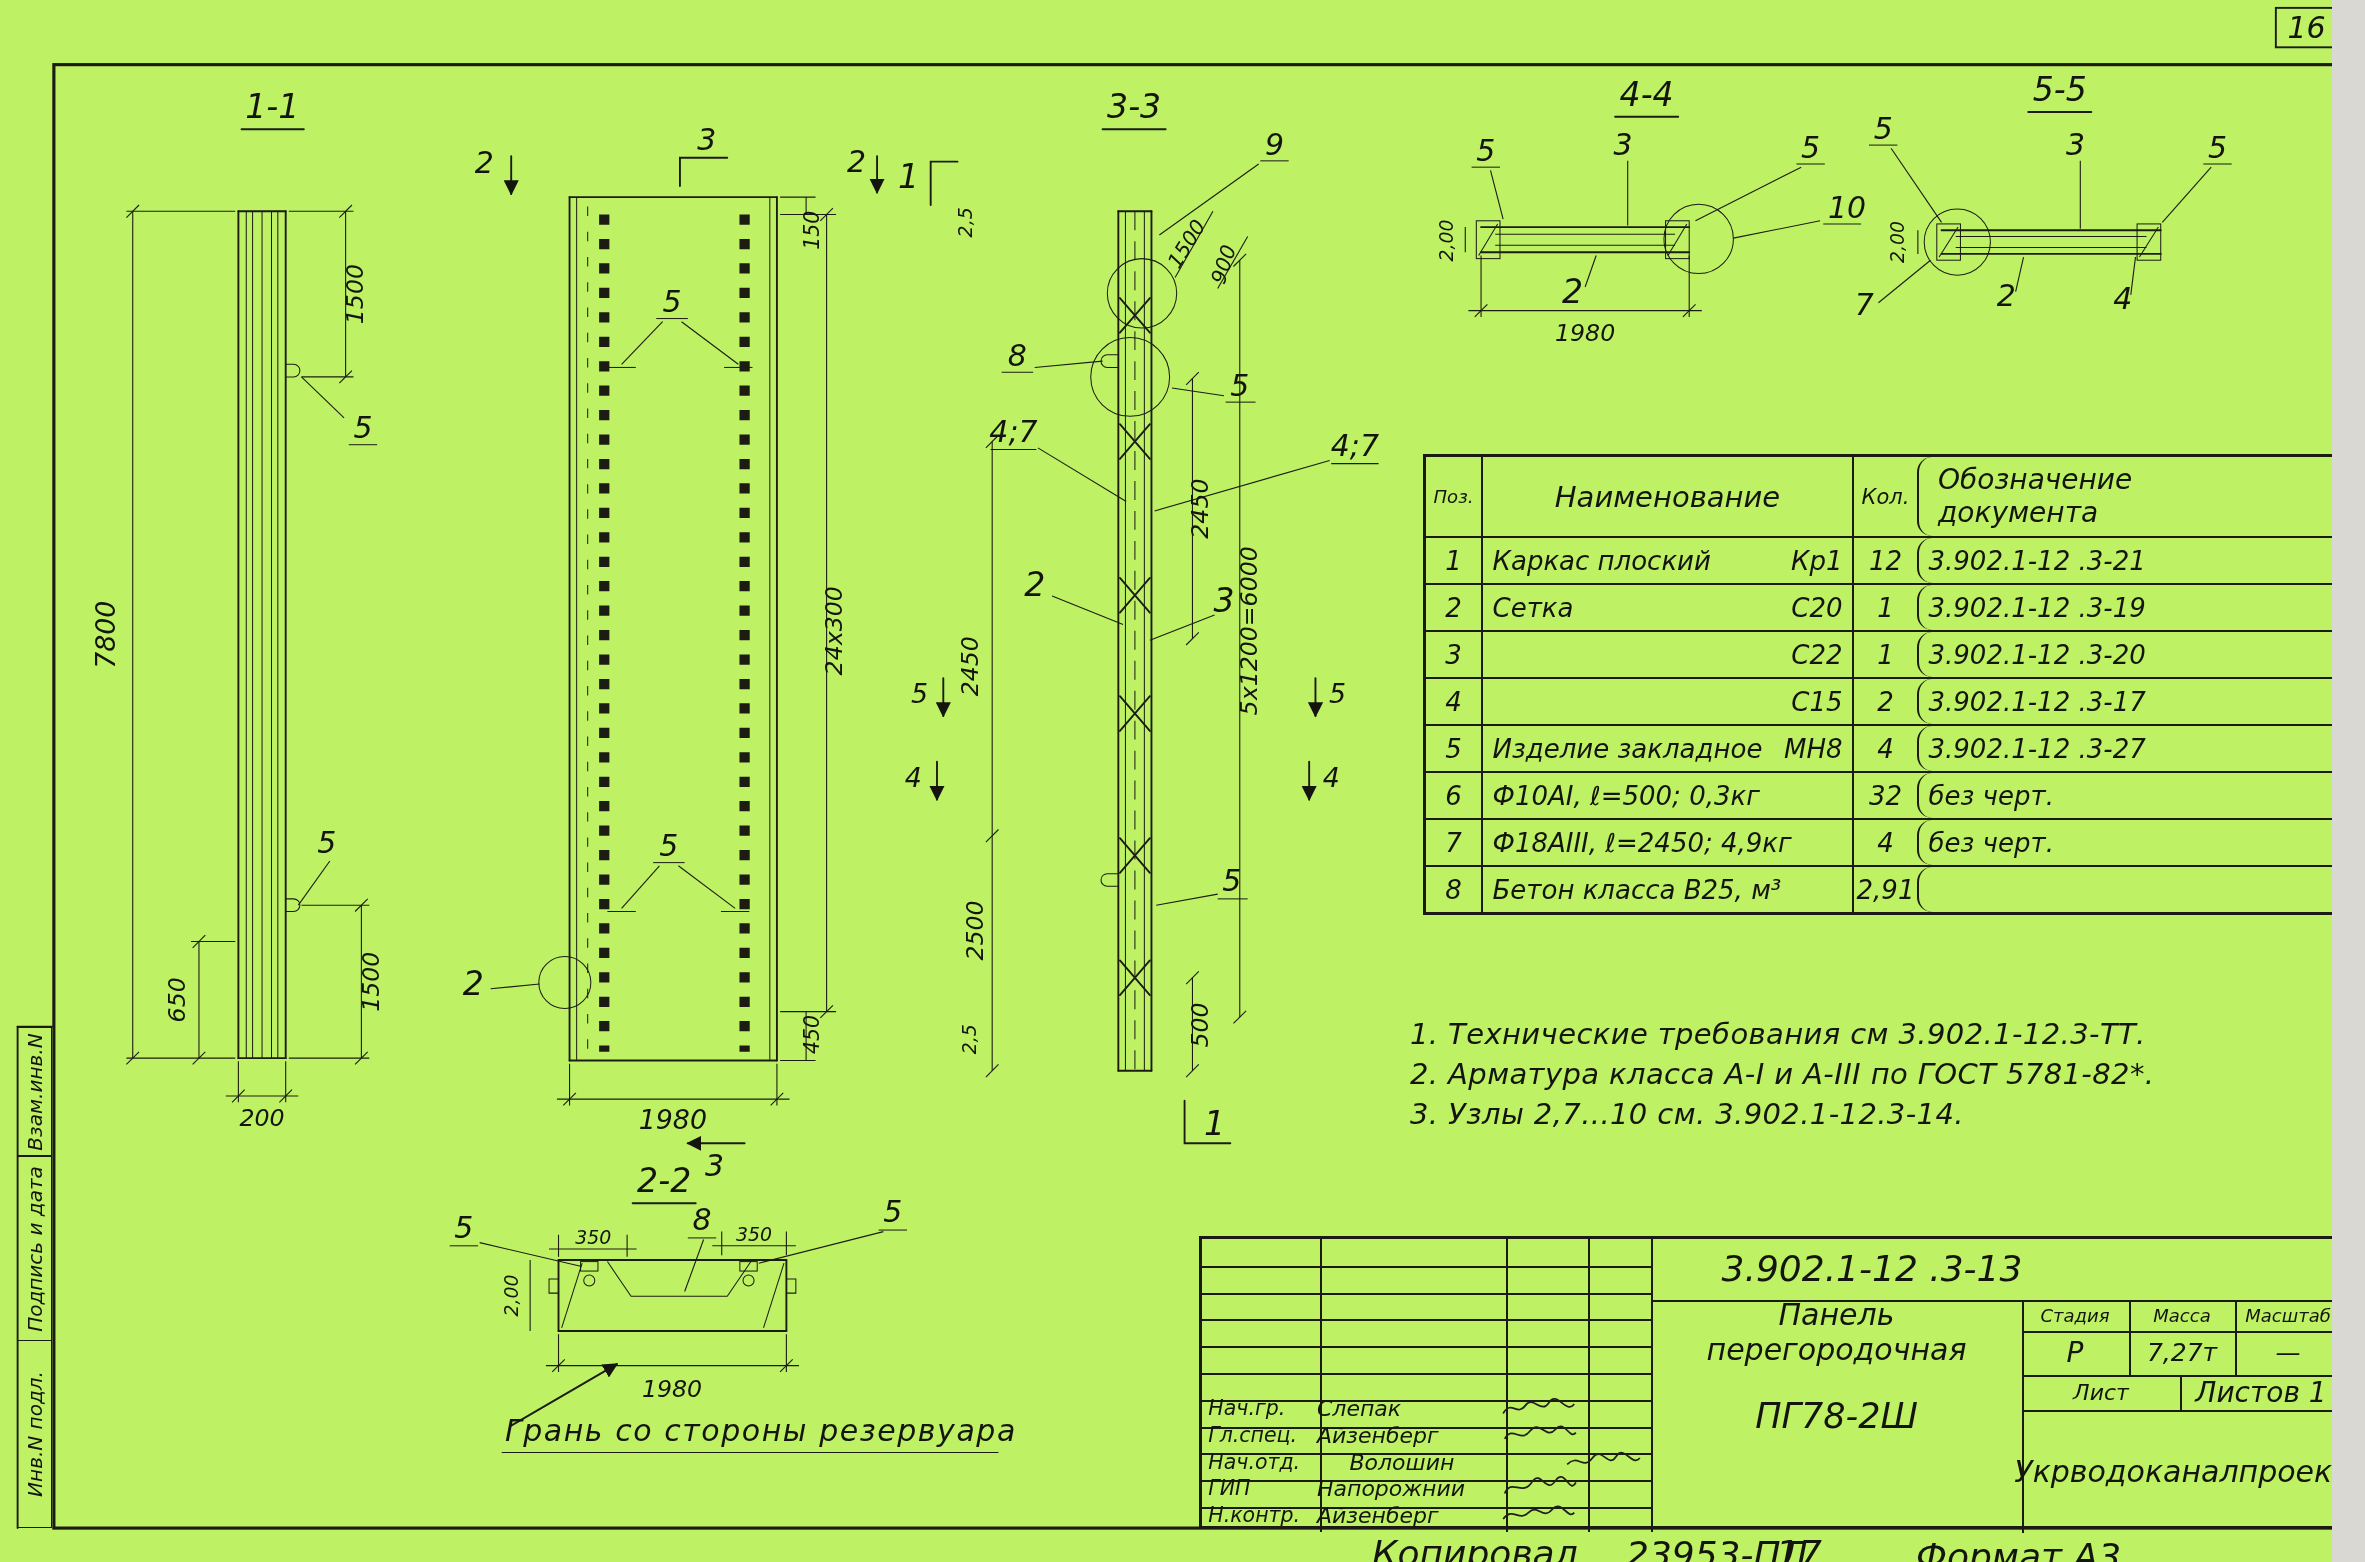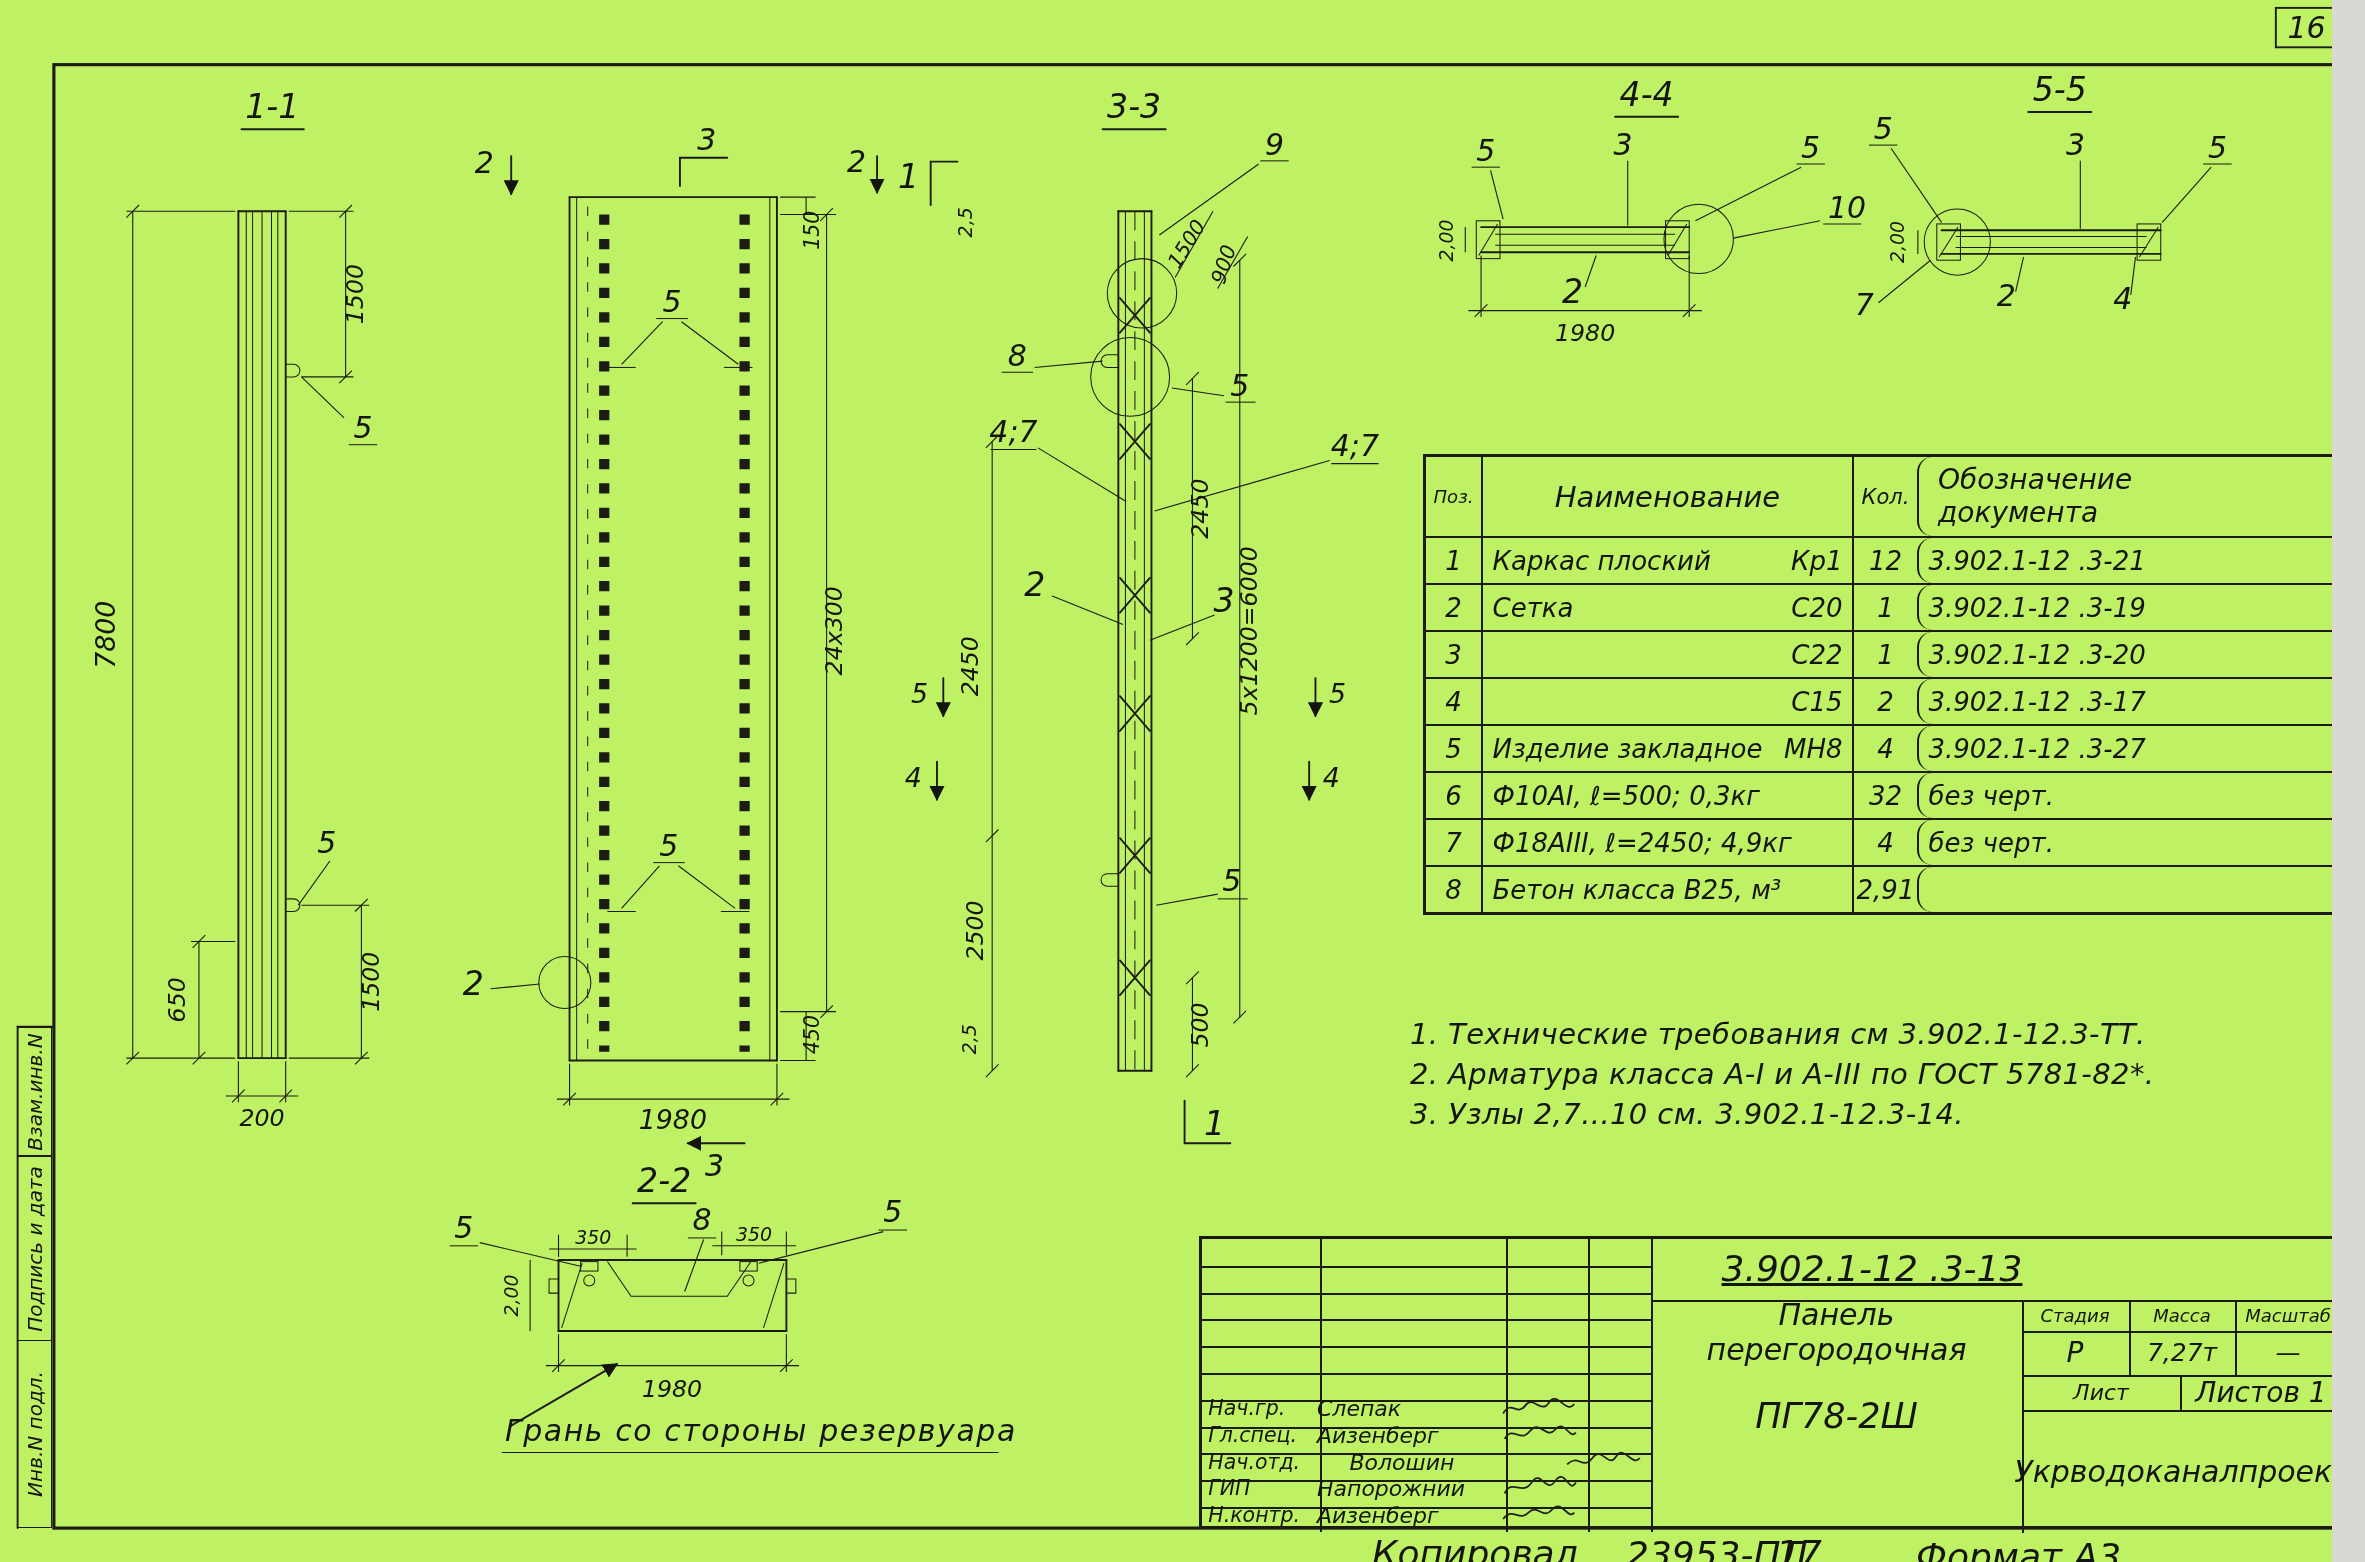--- a/index.html
+++ b/index.html
@@ -541,21 +541,21 @@
   <div class="hl" style="left:0; width:449px; top:54px;"></div>
   <div class="hl" style="left:0; width:449px; top:80px;"></div>
   <div class="hl" style="left:0; width:449px; top:107px;"></div>
   <div class="hl" style="left:0; width:449px; top:134px;"></div>
   <div class="hl" style="left:0; width:449px; top:161px;"></div>
   <div class="hl" style="left:0; width:449px; top:188px;"></div>
   <div class="hl" style="left:0; width:449px; top:214px;"></div>
   <div class="hl" style="left:0; width:449px; top:241px;"></div>
   <div class="hl" style="left:0; width:449px; top:268px;"></div>
 
-  <div class="tbt" style="left:473px; top:4.7px; width:394px; height:50px; font-size:36px;text-decoration:underline;">3.902.1-12 .3-13</div>
+  <div class="tbt" style="left:473px; top:4.7px; width:394px; height:50px; font-size:36px;">3.902.1-12 .3-13</div>
   <div class="tbt" style="left:457px; top:73px; width:355px; height:39px; font-size:30px;">Панель перегородочная</div>
   <div class="tbt" style="left:457px; top:155px; width:355px; height:44px; font-size:35px;">ПГ78-2Ш</div>
 
   <div class="tbt" style="left:820px; top:62px; width:106px; height:28px; font-size:18px;">Стадия</div>
   <div class="tbt" style="left:927px; top:62px; width:106px; height:28px; font-size:18px;">Масса</div>
   <div class="tbt" style="left:1033px; top:62px; width:106px; height:28px; font-size:18px;">Масштаб</div>
   <div class="tbt" style="left:820px; top:94px; width:106px; height:39px; font-size:28px;">Р</div>
   <div class="tbt" style="left:927px; top:94px; width:106px; height:39px; font-size:25px;">7,27т</div>
   <div class="tbt" style="left:1033px; top:94px; width:106px; height:39px; font-size:25px;">—</div>
 

